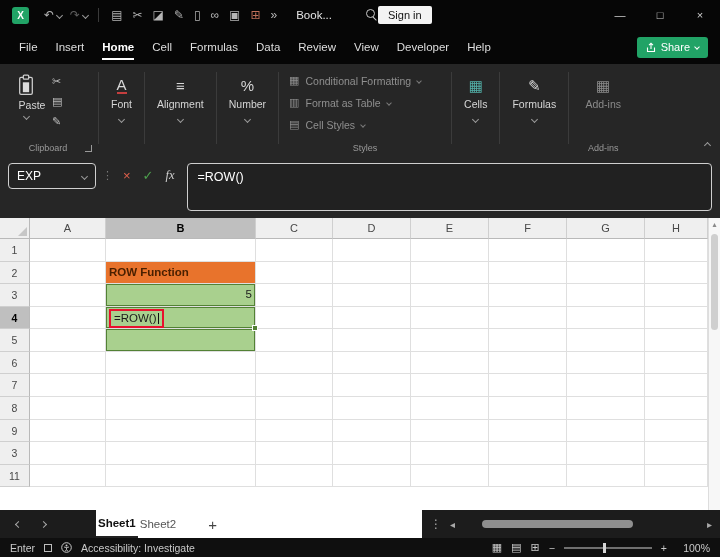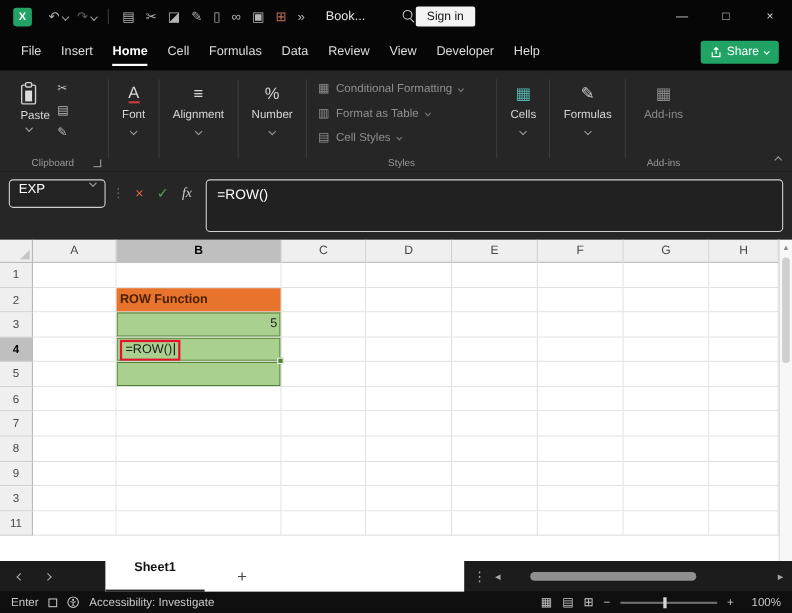--- a/index.html
+++ b/index.html
@@ -60,21 +60,21 @@
   .styles-grp { width:168px; padding:9px 4px 0 8px; }
   .styles-row { display:flex; align-items:center; gap:6px; height:15px; margin-bottom:7px; color:#8f8f8f; }
   .styles-row .ico { font-size:11px; }
   .styles-row .txt { font-size:10.5px; white-space:nowrap; }
   .styles-row .chv { width:4px; height:4px; color:#7a7a7a; }
   .collapse-chv { position:absolute; right:10px; bottom:8px; }
 
   
   .fbar { top:156px; height:62px; background:#262626; display:flex; align-items:flex-start; padding-top:7px; }
   .namebox { margin-left:8px; width:88px; height:26px; border:1px solid #d0d0d0; border-radius:4px;
-             display:flex; padding:0 8px; color:#fff; font-size:12px; background:#232323; }
+             display:flex; align-items:center; padding:0 8px; color:#fff; font-size:12px; background:#232323; }
   .namebox .chv { margin-left:auto; }
   .fbar-dots { color:#7a7a7a; font-size:11px; margin:6px 4px 0 6px; }
   .fbtn { font-size:13px; margin:5px 6px 0; }
   .fbtn.cancel { color:#E0604C; }
   .fbtn.enter { color:#4EA24E; }
   .fbtn.fx { font-family:"Liberation Serif","DejaVu Serif",serif; font-style:italic; font-size:12.5px; color:#cfcfcf; }
   .formula-input { flex:1; margin:0 8px 0 6px; height:48px; border:1px solid #cfcfcf; border-radius:4px;
                    background:#212121; color:#fff; font-size:12.5px; padding:6px 10px; }
 
   
@@ -96,21 +96,21 @@
   .fillhandle { position:absolute; left:252px; top:107px; width:6px; height:6px; background:#538135; border:1px solid #fff; }
   .vscroll { position:absolute; right:0; top:0; bottom:0; width:12px; background:#f7f7f7; border-left:1px solid #ddd; text-align:center; }
   .vs-up { display:block; font-size:8px; color:#8a8a8a; line-height:13px; }
   .vs-thumb { position:absolute; left:2px; right:2px; top:16px; height:96px; background:#cfcfcf; border-radius:4px; }
 
   
   .sheetbar { top:510px; height:28px; background:#1c1c1c; display:flex; align-items:stretch; }
   .tabnav { width:96px; display:flex; align-items:center; gap:20px; padding-left:16px; flex:none; }
   .tabnav .chv { color:#a8a8a8; }
   .tabsarea { width:326px; background:#fff; display:flex; align-items:stretch; flex:none; }
-  .sheettab { display:flex; padding:0 26px; font-size:11.5px; color:#555; }
+  .sheettab { display:flex; align-items:center; padding:0 2px; font-size:11.5px; color:#555; }
   .sheettab.active { color:#111; font-weight:bold; border-bottom:2px solid #222; background:#fff; }
   .addsheet { display:flex; align-items:center; padding:0 26px 0 30px; color:#444; font-size:15px; }
   .sheetright { flex:1; display:flex; align-items:center; color:#a8a8a8; padding:0 8px; gap:8px; }
   .sheetright .dots { font-size:12px; }
   .hs-arrow { font-size:10px; }
   .hscroll { flex:1; height:8px; position:relative; }
   .hs-thumb { position:absolute; left:8%; width:64%; top:0; height:8px; background:#8f8f8f; border-radius:4px; }
 
   
   .statusbar { top:538px; height:19px; background:#0f0f0f; color:#c9c9c9; font-size:10.5px;
@@ -418,20 +418,23 @@
 
 <div class="band sheetbar">
   <div class="tabnav">
     <span class="chv left"></span>
     <span class="chv right"></span>
   </div>
   <div class="tabsarea">
     <div class="sheettab active">
         <span>Sheet1</span>
       </div>
+    <div class="sheettab">
+        <span>Sheet2</span>
+      </div>
     <div class="addsheet">+</div>
   </div>
   <div class="sheetright">
     <span class="dots">⋮</span>
     <span class="hs-arrow">◂</span>
     <div class="hscroll">
       <div class="hs-thumb"></div>
     </div>
     <span class="hs-arrow">▸</span>
   </div>

